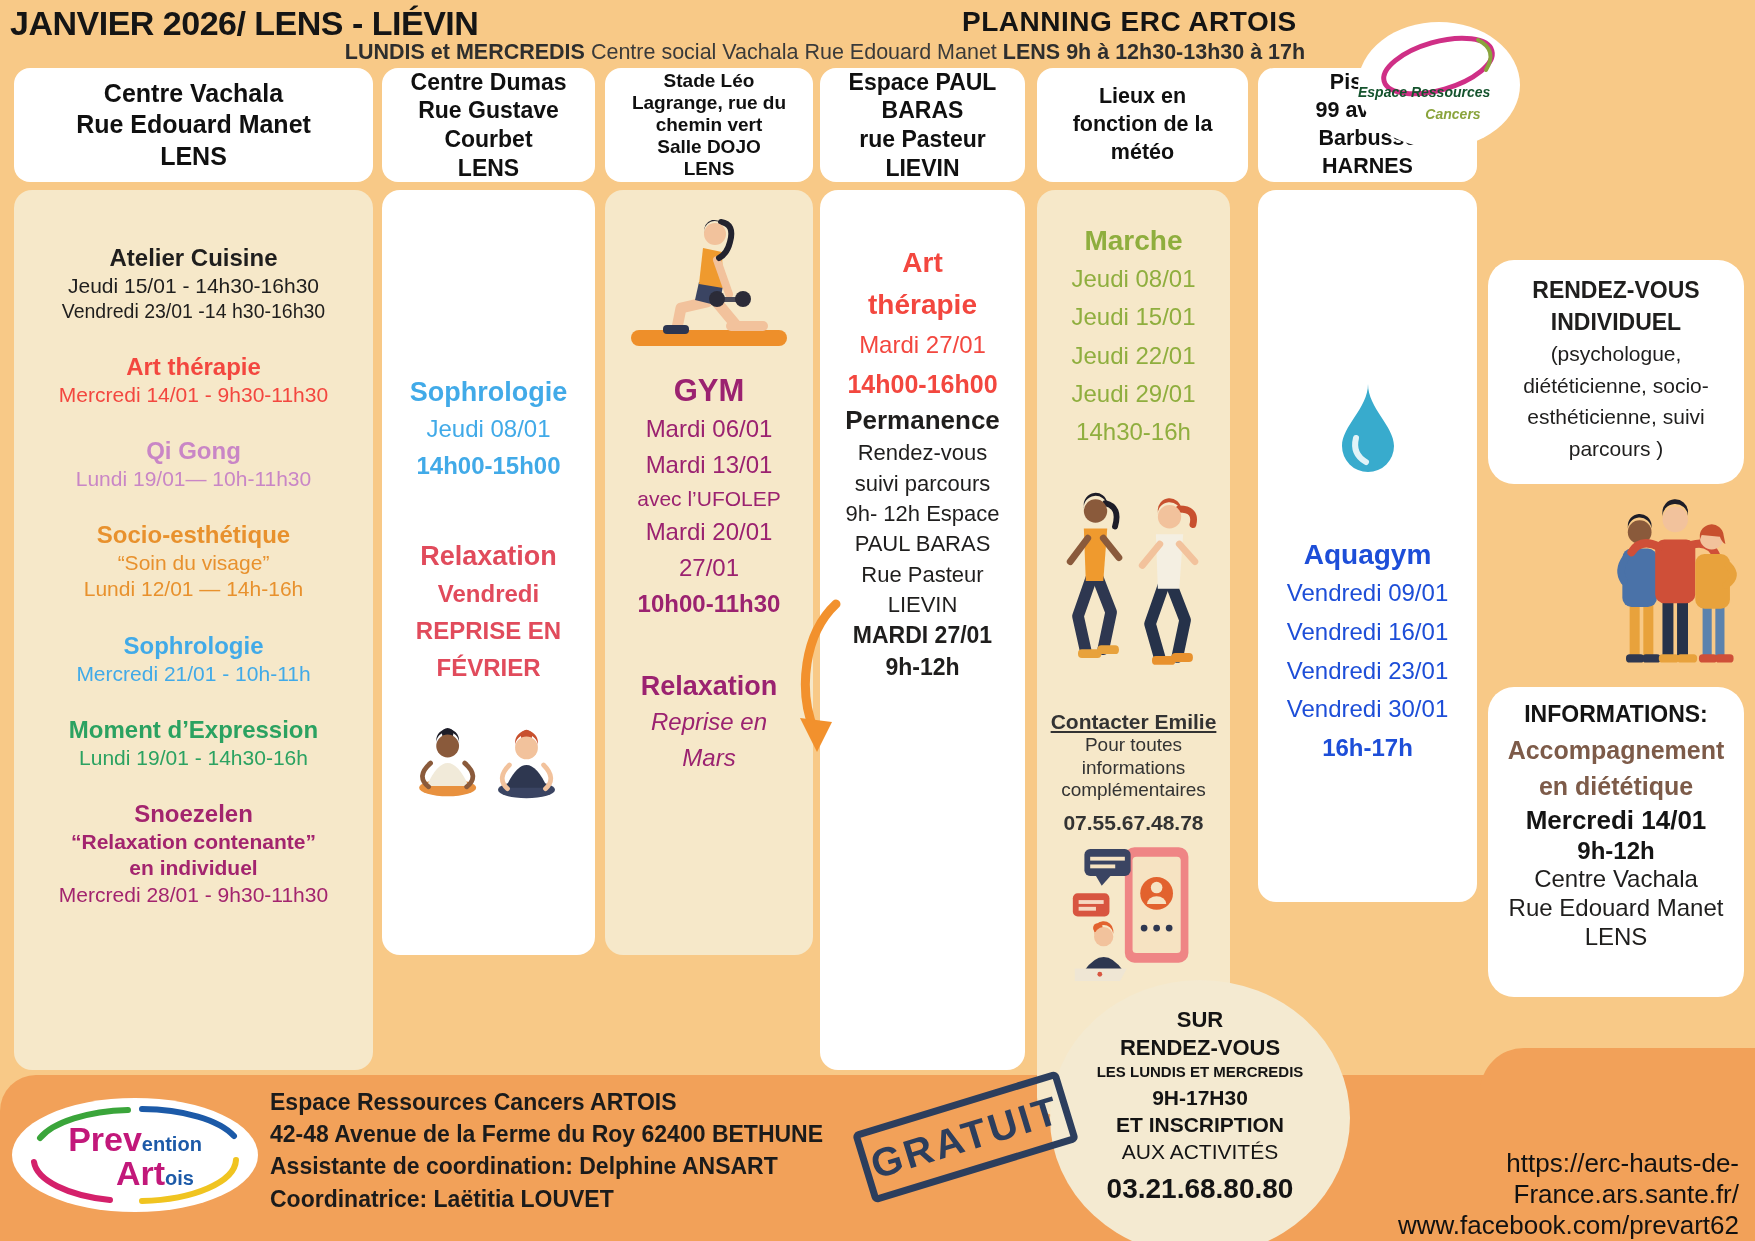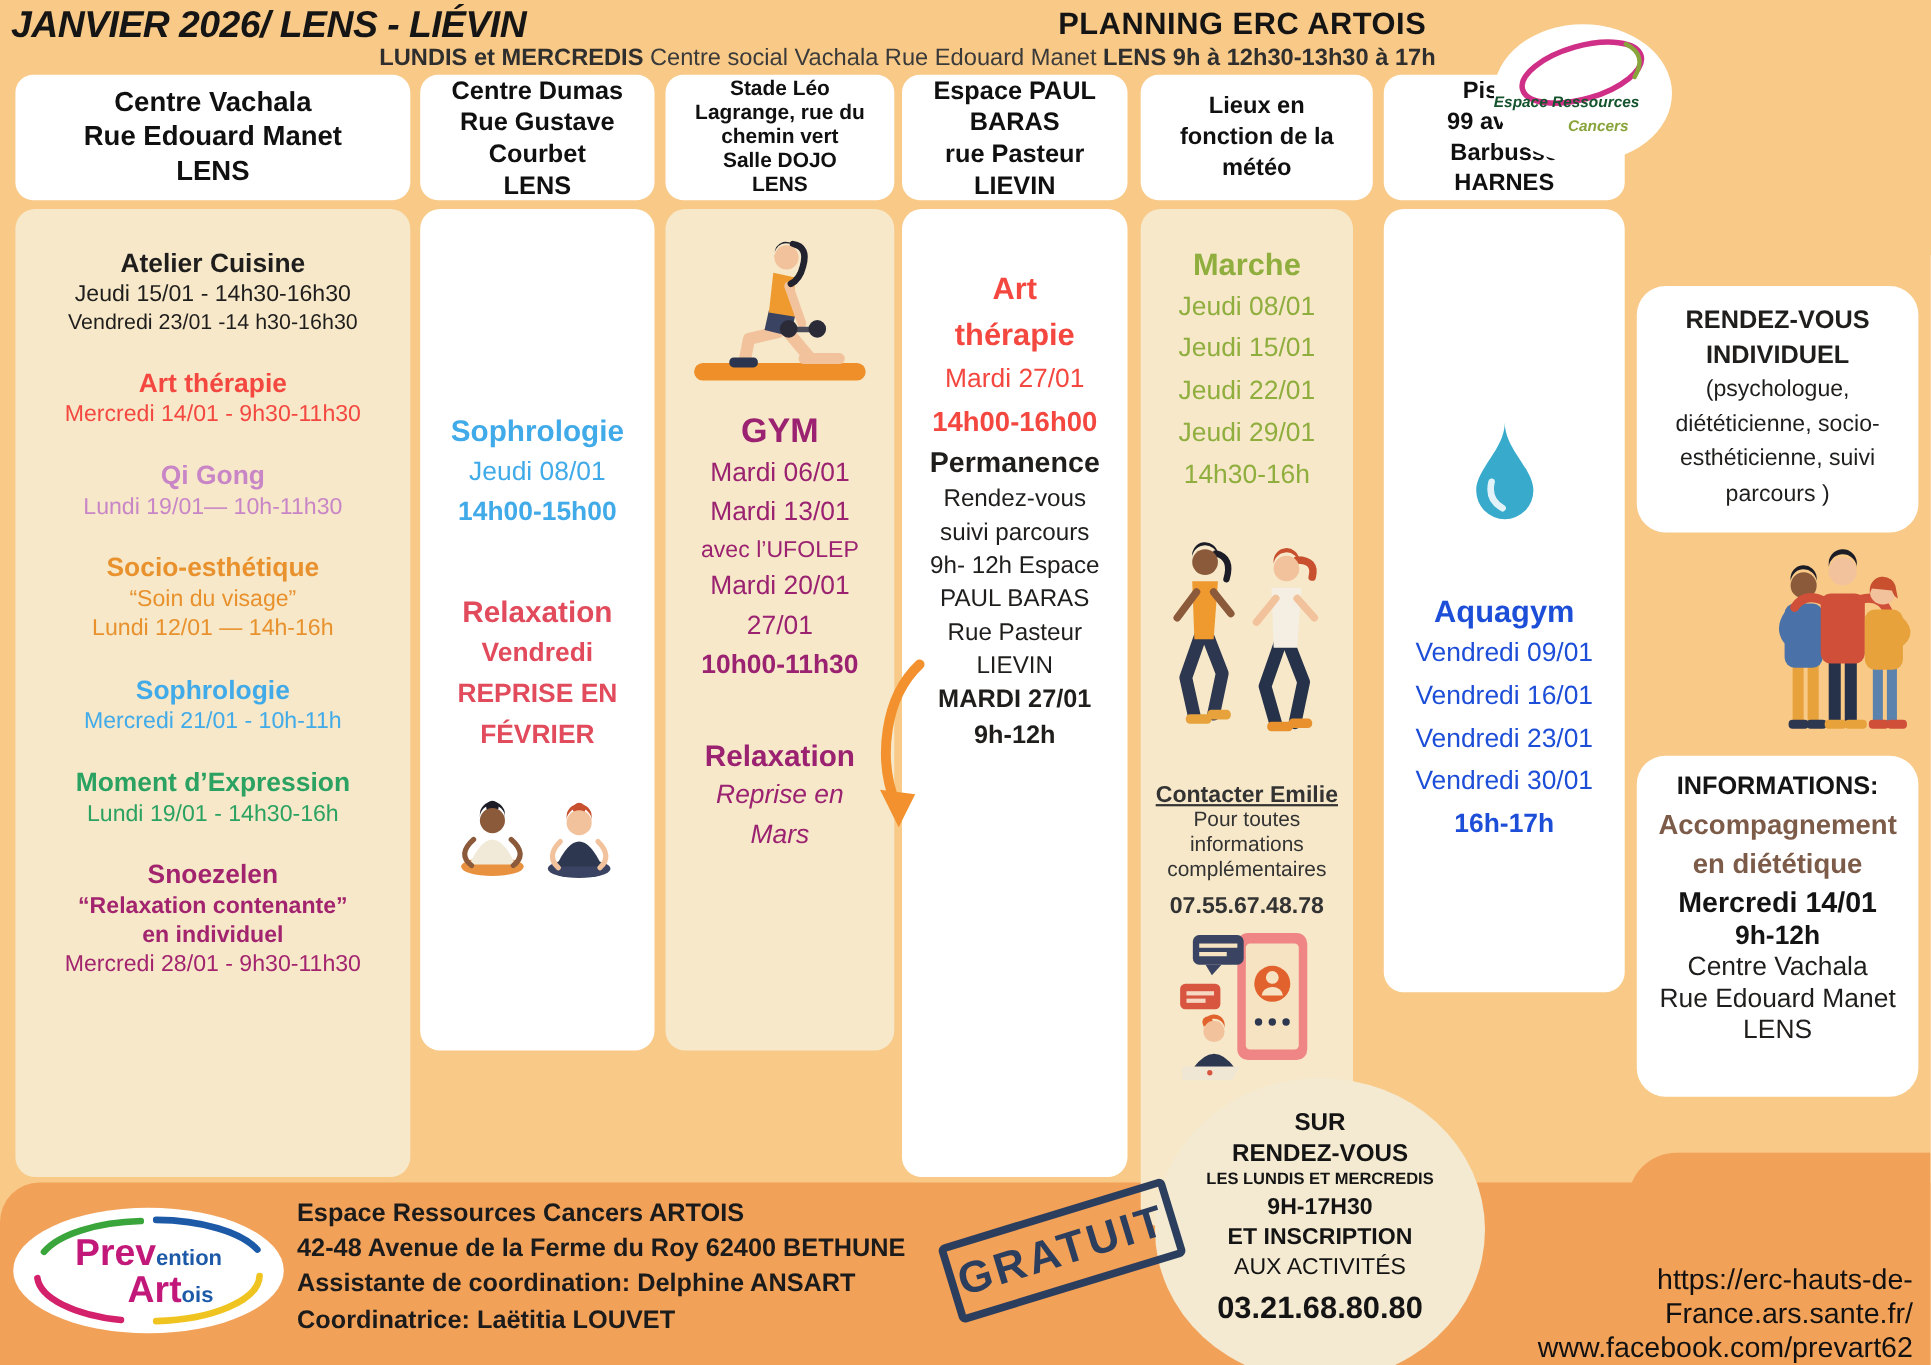--- a/index.html
+++ b/index.html
@@ -1,38 +1,38 @@
 <!DOCTYPE html>
 <html><head>
 <meta charset="utf-8">
 <style>
   html,body{margin:0;padding:0;}
   .poster{position:relative;width:1755px;height:1241px;background:#f8c987;
           font-family:"Liberation Sans",sans-serif;overflow:hidden;color:#1f1e1d;}
   .abs{position:absolute;}
   
-  .main-title{left:10px;top:4px;font-size:34px;font-weight:bold;letter-spacing:-.5px;color:#151515;font-style:italic;}
+  .main-title{left:10px;top:4px;font-size:34px;font-weight:bold;letter-spacing:-.5px;color:#151515;}
   .planning-title{left:962px;top:6px;font-size:28px;font-weight:600;color:#141414;letter-spacing:.5px;}
   .subtitle{left:320px;top:40px;width:1010px;text-align:center;font-size:21.5px;color:#3a3a3a;}
   .subtitle b{color:#2e2e2e;text-align:right;}
   
   .colhead{top:68px;height:114px;background:#fff;border-radius:16px;display:flex;align-items:center;
            justify-content:center;text-align:center;font-weight:bold;color:#101010;white-space:pre-line;z-index:2;}
   .h1{left:14px;width:359px;font-size:25px;line-height:1.25;}
   .h2{left:382px;width:213px;font-size:23px;line-height:1.25;}
   .h3{left:605px;width:208px;font-size:19px;line-height:1.15;}
   .h4{left:820px;width:205px;font-size:23px;line-height:1.25;}
   .h5{left:1037px;width:211px;font-size:21.5px;line-height:1.3;}
   .h6{left:1258px;width:219px;font-size:21.5px;line-height:1.3;}
   
   .card{top:190px;border-radius:18px;display:flex;flex-direction:column;align-items:center;
         text-align:center;z-index:1;}
   .cream{background:#f6e8c9;}
   .white{background:#ffffff;}
-  .card1{left:14px;width:359px;height:880px;padding-top:35px;box-sizing:border-box;}
+  .card1{left:14px;width:359px;height:880px;padding-top:53px;box-sizing:border-box;}
   .card2{left:382px;width:213px;height:765px;}
   .card3{left:605px;width:208px;height:765px;}
   .card4{left:820px;width:205px;height:880px;}
   .card5{left:1037px;width:193px;height:925px;}
   .card6{left:1258px;width:219px;height:712px;}
   .event{width:100%;}
   .ev-title{font-weight:bold;}
   .b{font-weight:bold;}
   
   .card1 .event{margin-bottom:28px;}

